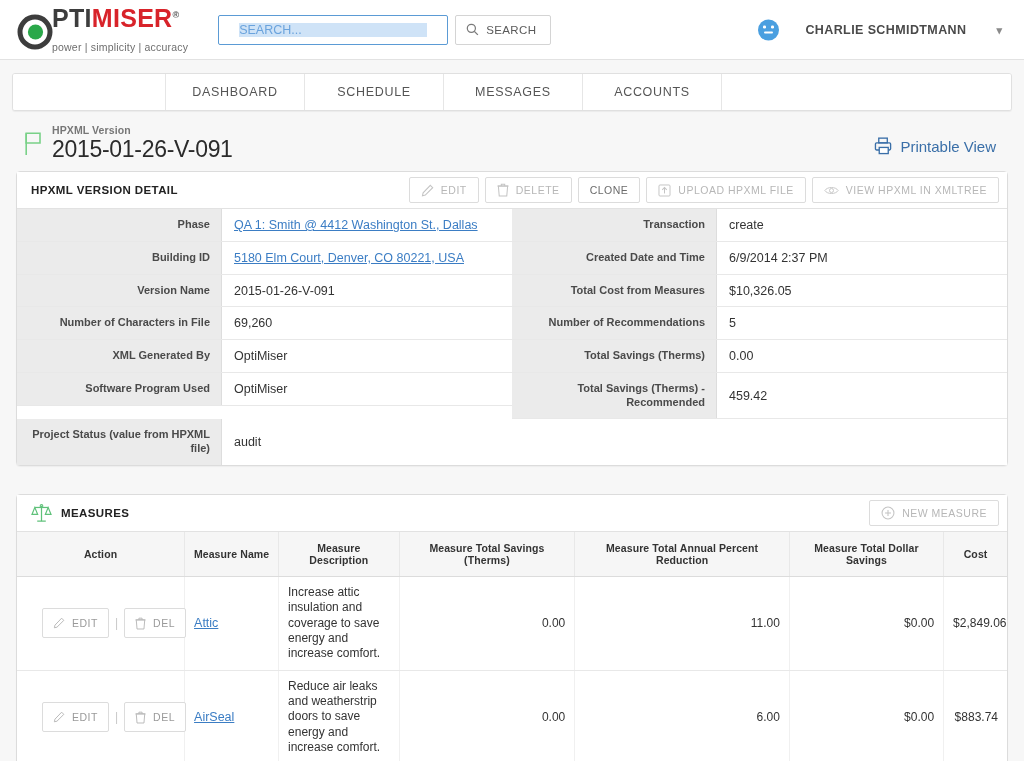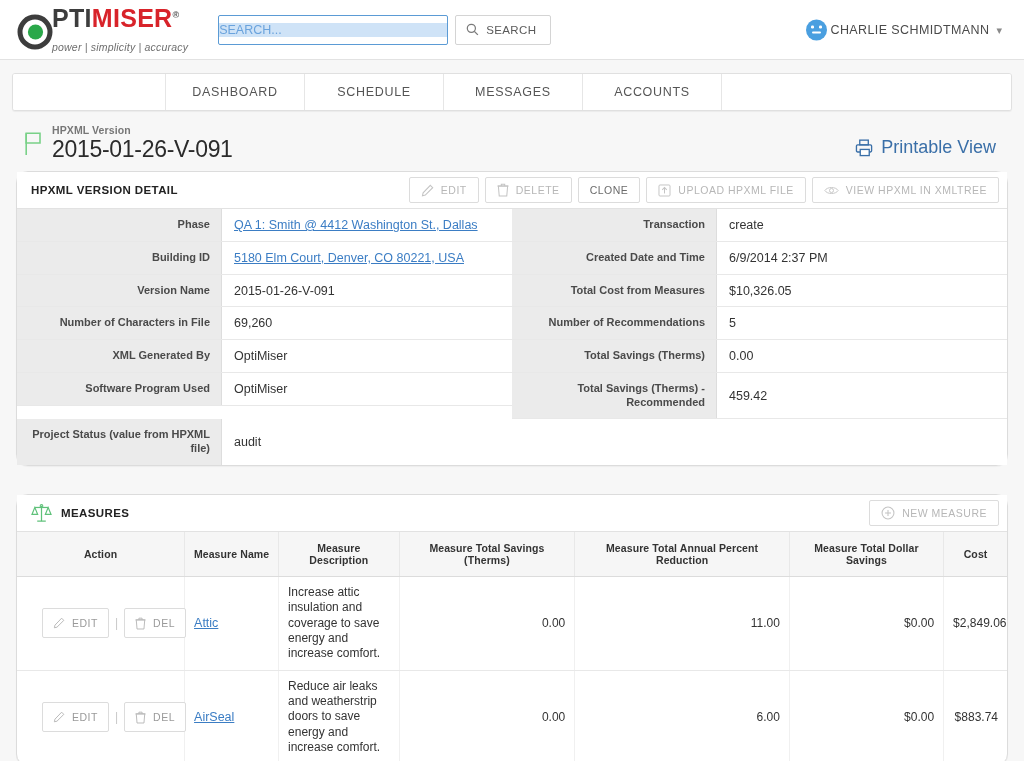--- a/index.html
+++ b/index.html
@@ -20,46 +20,46 @@
   }
   .logo-wrap { display: flex; align-items: flex-end; margin-left: 14px; }
   .logo-mark {
     width: 42px; height: 42px; position: relative; flex: 0 0 auto;
   }
   .logo-text-block { margin-left: -4px; }
   .logo-word { font-size: 25px; font-weight: bold; letter-spacing: .3px; line-height: 1; }
   .logo-word .dk { color: #3d3d3d; }
   .logo-word .rd { color: #d8232a; }
   .logo-word .reg { font-size: 9px; vertical-align: super; color: #555; }
-  .logo-tag { font-size: 10.5px; color: #6e6e6e; margin-top: 10px; letter-spacing: .2px; font-style: italic; }
+  .logo-tag { font-size: 10.5px; color: #6e6e6e; margin-top: 10px; letter-spacing: .2px; }
 
   .search-wrap { display: flex; align-items: center; margin-left: 30px; }
   .search-input {
     width: 230px; height: 30px;
     border: 1px solid #5b9bd5;
     border-radius: 2px;
-    padding: 0 0;
+    padding: 0 20px;
     font-size: 12.5px;
     font-family: "Liberation Sans", sans-serif;
     color: #5b9bd5;
     background: #fff;
     outline: none;
   }
   .search-input::placeholder { color: #6aa3dd; background: #cfe3f7; }
   .search-btn {
     margin-left: 7px; height: 30px; padding: 0 14px 0 10px;
     background: #fff; border: 1px solid #d4d4d4; border-radius: 2px;
     display: flex; align-items: center; gap: 7px;
     font-size: 11.5px; color: #5a5a5a; letter-spacing: .4px;
     cursor: pointer;
   }
 
   .user-wrap {
     position: absolute; right: 22px; top: 50%; transform: translateY(-50%);
-    display: flex; align-items: center; gap: 3px;
+    display: flex; align-items: center; gap: 26px; font-weight: bold;
   }
   .avatar {
     width: 21px; height: 21px; border-radius: 50%;
     background: #4a9fe0; position: relative;
   }
   .avatar::before, .avatar::after {
     content: ""; position: absolute; background: #fff; border-radius: 50%;
     width: 2.6px; height: 2.6px; top: 6.5px;
   }
   .avatar::before { left: 5px; }
@@ -94,27 +94,27 @@
     display: flex; align-items: center;
     padding: 14px 22px 10px 24px; position: relative;
   }
   .flag-icon { width: 20px; height: 24px; margin-right: 8px; flex: 0 0 auto; }
   .title-block { line-height: 1.05; }
   .title-kicker { font-size: 10.5px; font-weight: bold; color: #777; letter-spacing: .1px; }
   .title-main { font-size: 23px; color: #2b2b2b; margin-top: 1px; letter-spacing: -.3px; }
   .printable {
     position: absolute; right: 28px; top: 26px;
     display: flex; align-items: center; gap: 7px;
-    color: #3a6fa8; font-size: 18px; cursor: pointer;
+    color: #3a6fa8; font-size: 15px; cursor: pointer;
   }
 
   
   .panel {
     margin: 0 16px 0 16px; background: #fff;
-    border: 1px solid #dcdcdc; border-radius: 12px;
+    border: 1px solid #dcdcdc; border-radius: 4px;
     box-shadow: 0 1px 1px rgba(0,0,0,.04);
   }
   .panel-head {
     height: 37px; display: flex; align-items: center;
     padding: 0 8px 0 14px; border-bottom: 1px solid #e2e2e2;
     background: #fff;
   }
   .panel-title {
     font-size: 11.5px; font-weight: bold; color: #222;
     letter-spacing: .4px;

